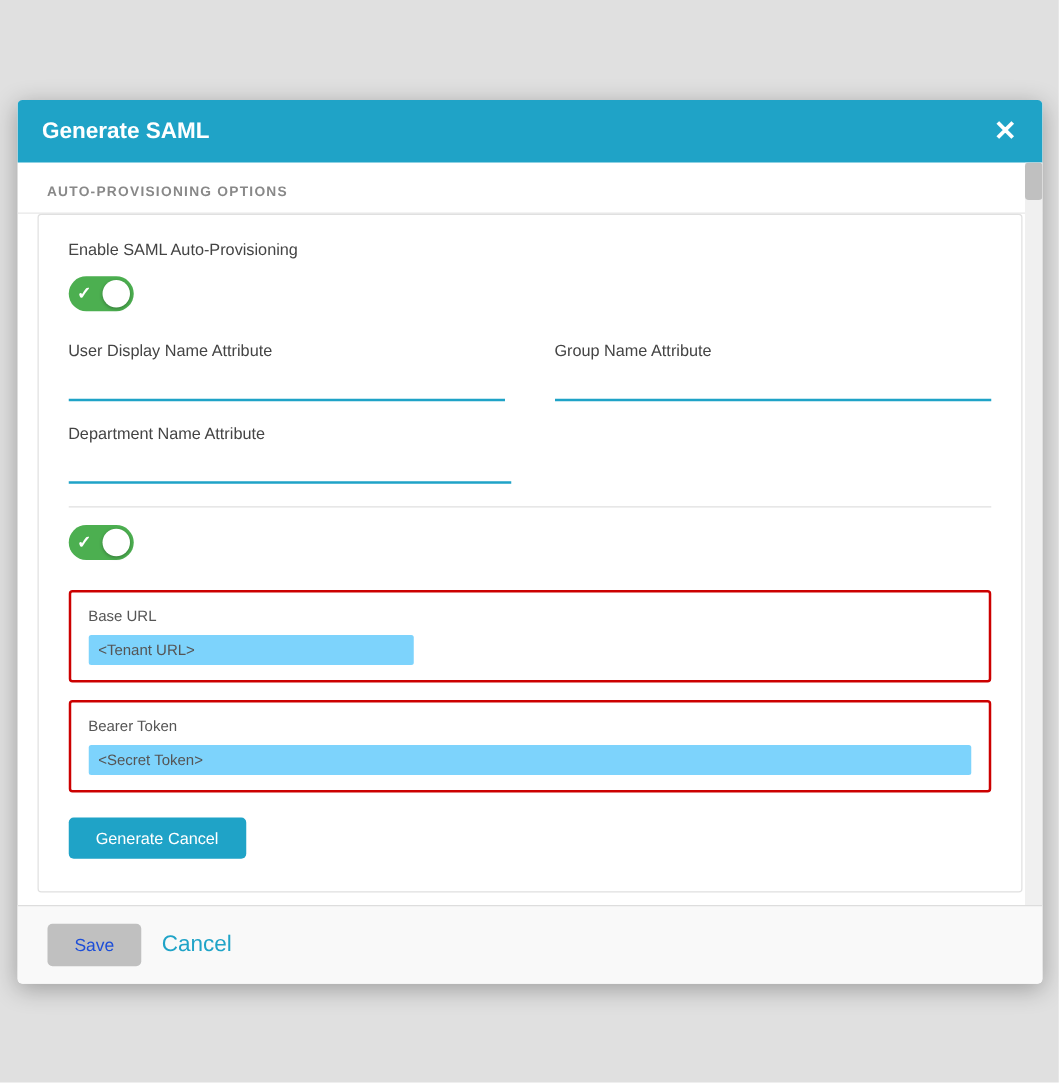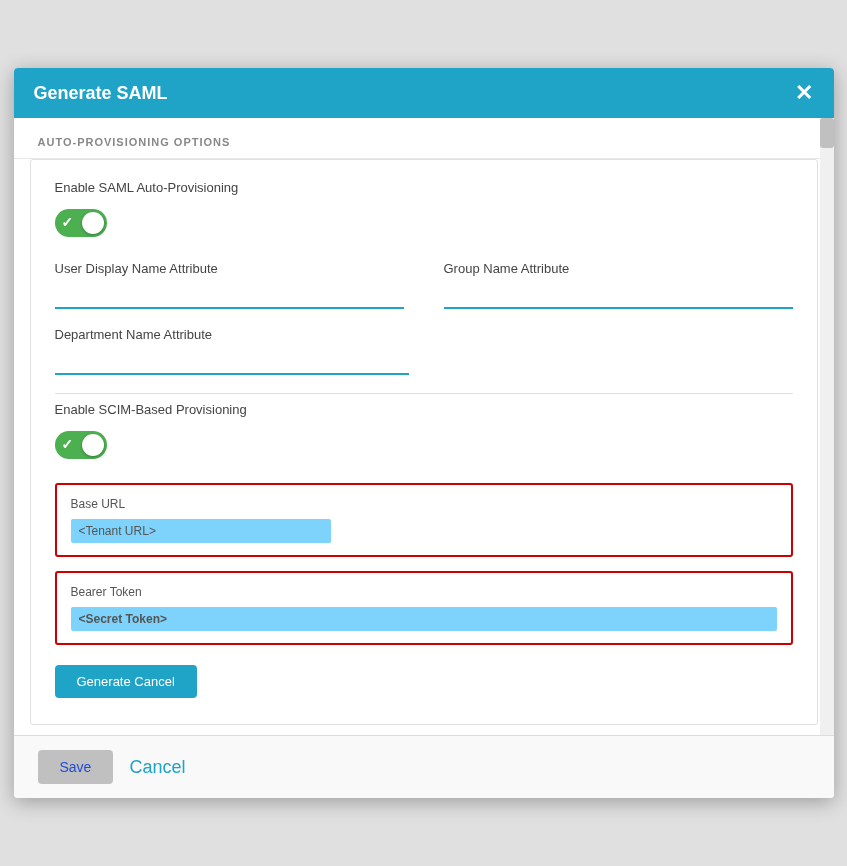--- a/index.html
+++ b/index.html
@@ -171,21 +171,20 @@
     }
     .url-value-text {
       font-size: 12px;
       color: #555;
     }
     .base-url-bar {
       width: 260px;
     }
     .bearer-bar {
       width: 100%;
-      font-weight: bold;
     }
     .generate-btn {
       background: #1fa3c7;
       color: #fff;
       border: none;
       border-radius: 4px;
       padding: 9px 22px;
       font-size: 13px;
       cursor: pointer;
       margin-top: 6px;
@@ -261,21 +260,20 @@
       
       <div class="field-group" style="max-width: 48%;">
         <div class="field-label">Department Name Attribute</div>
         <input class="text-input" type="text" value="" style="">
       </div>
 
       <div class="section-divider"></div>
 
       
       <div class="field-group">
-        <div class="field-label">Enable SCIM-Based Provisioning</div>
         <div class="toggle-wrap">
           <div class="toggle">
             <div class="toggle-track">
               <span class="toggle-check">✓</span>
               <div class="toggle-knob"></div>
             </div>
           </div>
         </div>
       </div>
 

